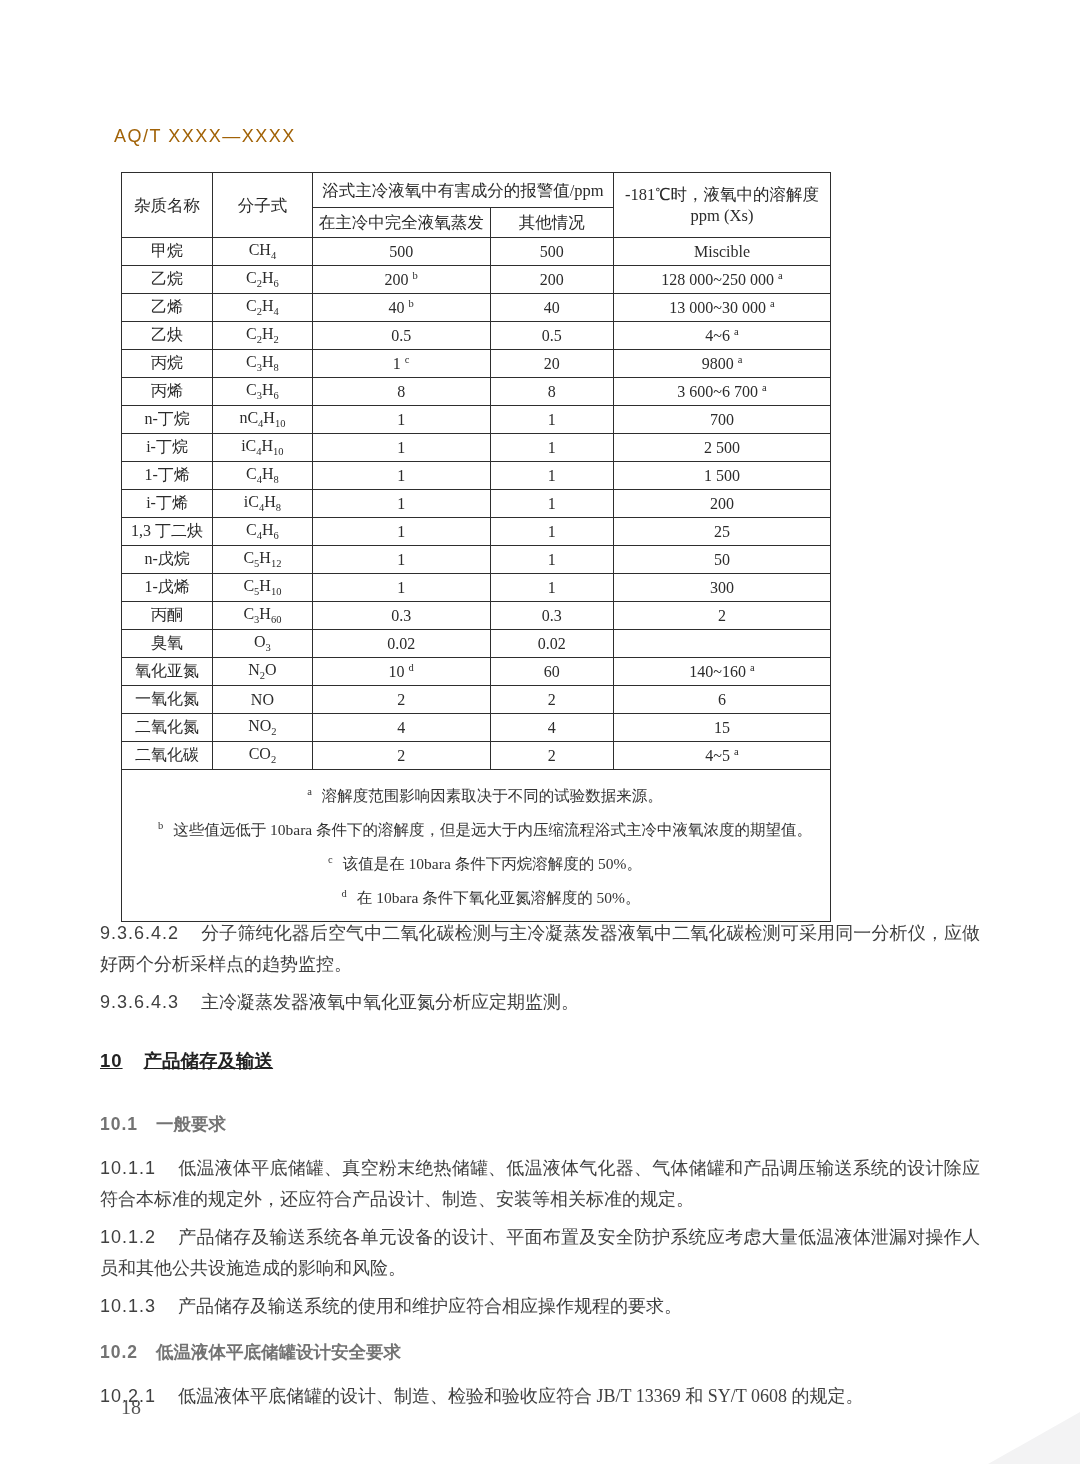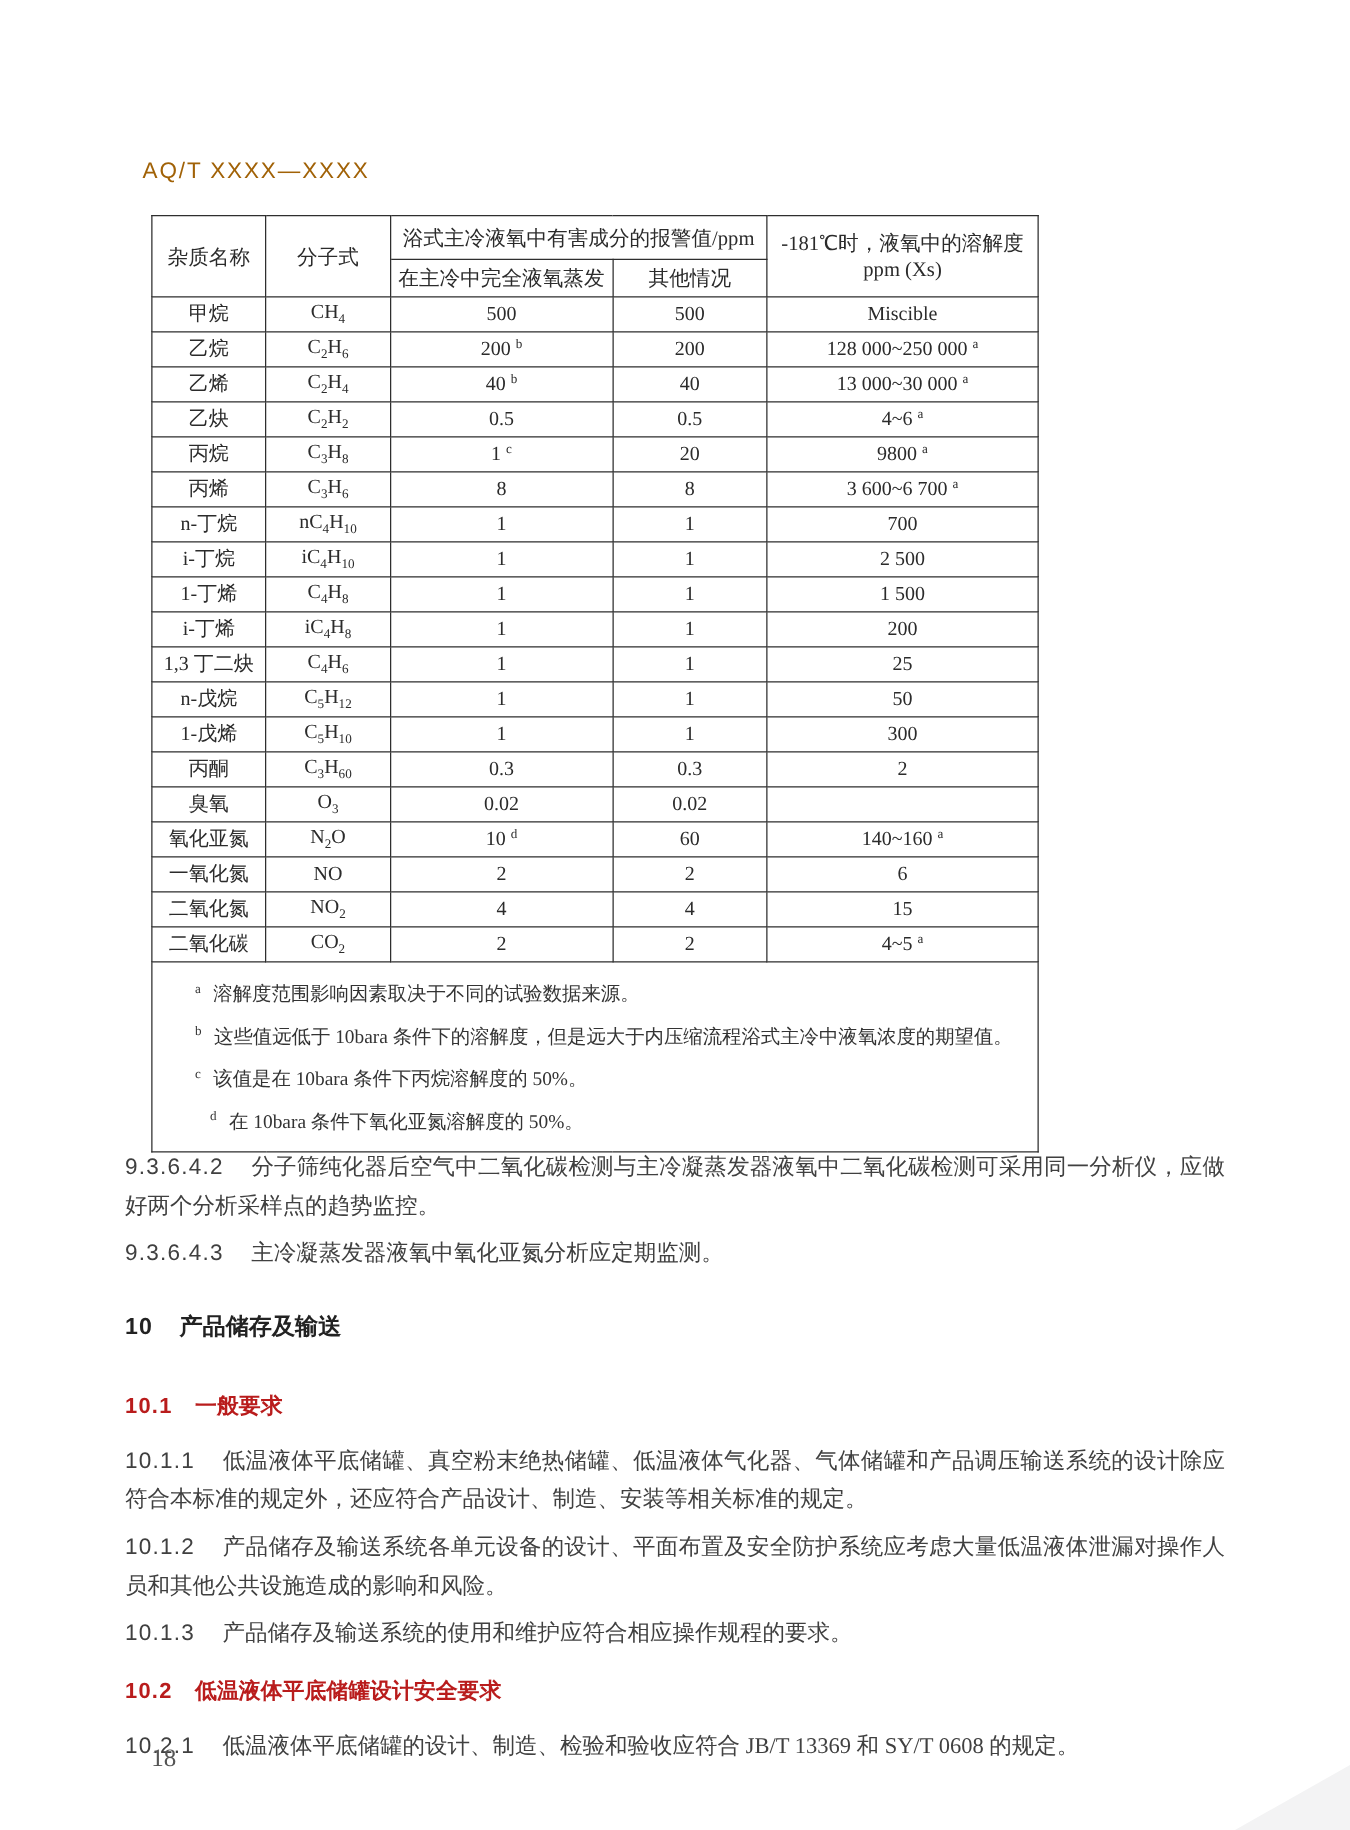--- a/index.html
+++ b/index.html
@@ -32,44 +32,44 @@
   }
   .std-table thead th { font-size: 16.5px; line-height: 21px; }
   .std-table thead tr:first-child th { height: 34px; }
   .std-table thead tr:last-child th { height: 29px; }
   .std-table tbody td { height: 27px; font-size: 16px; }
   .std-table sub { font-size: 10.5px; }
   .std-table sup { font-size: 10.5px; }
   .sol-head span { display: block; }
 
   td.footnotes-cell {
-    text-align: left; padding: 9px 16px 10px 34px;
+    text-align: center; padding: 9px 16px 10px 34px;
     height: auto;
   }
   .footnote-line { margin: 0 0 5px; font-size: 15.5px; line-height: 25px; color: #333; }
   .footnote-line:last-child { margin-bottom: 0; margin-left: 12px; }
   .footnote-line sup { font-size: 10.5px; margin-right: 10px; }
 
   .content { position: absolute; left: 100px; top: 918px; width: 880px; }
   .content .clause {
     margin: 0 0 7px; font-size: 18px; line-height: 31px;
     text-align: justify; color: #404040;
   }
   .content .clause .num {
     font-family: "Liberation Sans", sans-serif;
     letter-spacing: 1px; margin-right: 22px; white-space: nowrap;
   }
   .content .h1 {
     font-family: "Liberation Sans", sans-serif; font-weight: 700;
-    font-size: 18.5px; color: #222; margin: 30px 0 39px;
+    font-size: 18.5px; color: #222; margin: 30px 0 39px; text-decoration: underline;
   }
   .content .h1 .num { margin-right: 21px; letter-spacing: 1px; }
   .content .h2 {
     font-family: "Liberation Sans", sans-serif; font-weight: 700;
-    font-size: 17.5px; color: #b91c1c; margin: 18px 0 17px;
+    font-size: 17.5px; color: #737373; margin: 18px 0 17px;
   }
   .content .h2 .num { margin-right: 18px; letter-spacing: 1px; }
 
   .page-number {
     position: absolute; left: 121px; top: 1396px;
     font-size: 20px; color: #555;
   }
 
   .corner-artifact {
     position: absolute; right: 0; bottom: 0;

